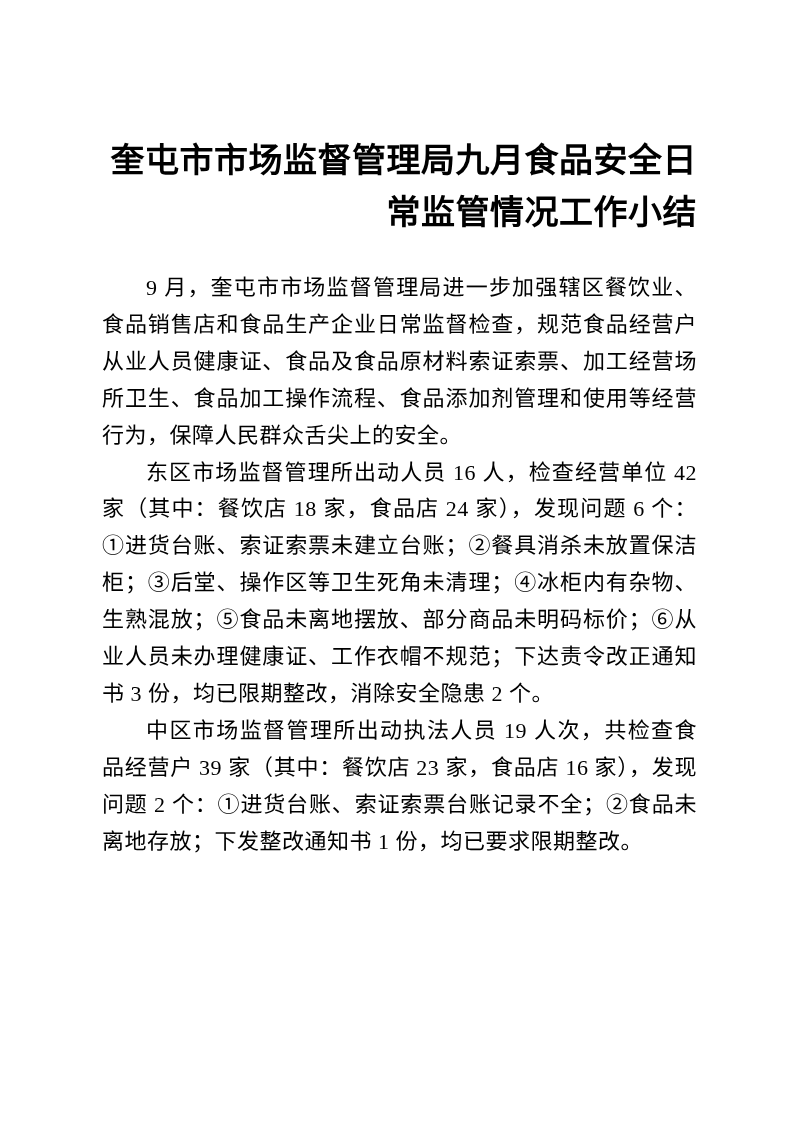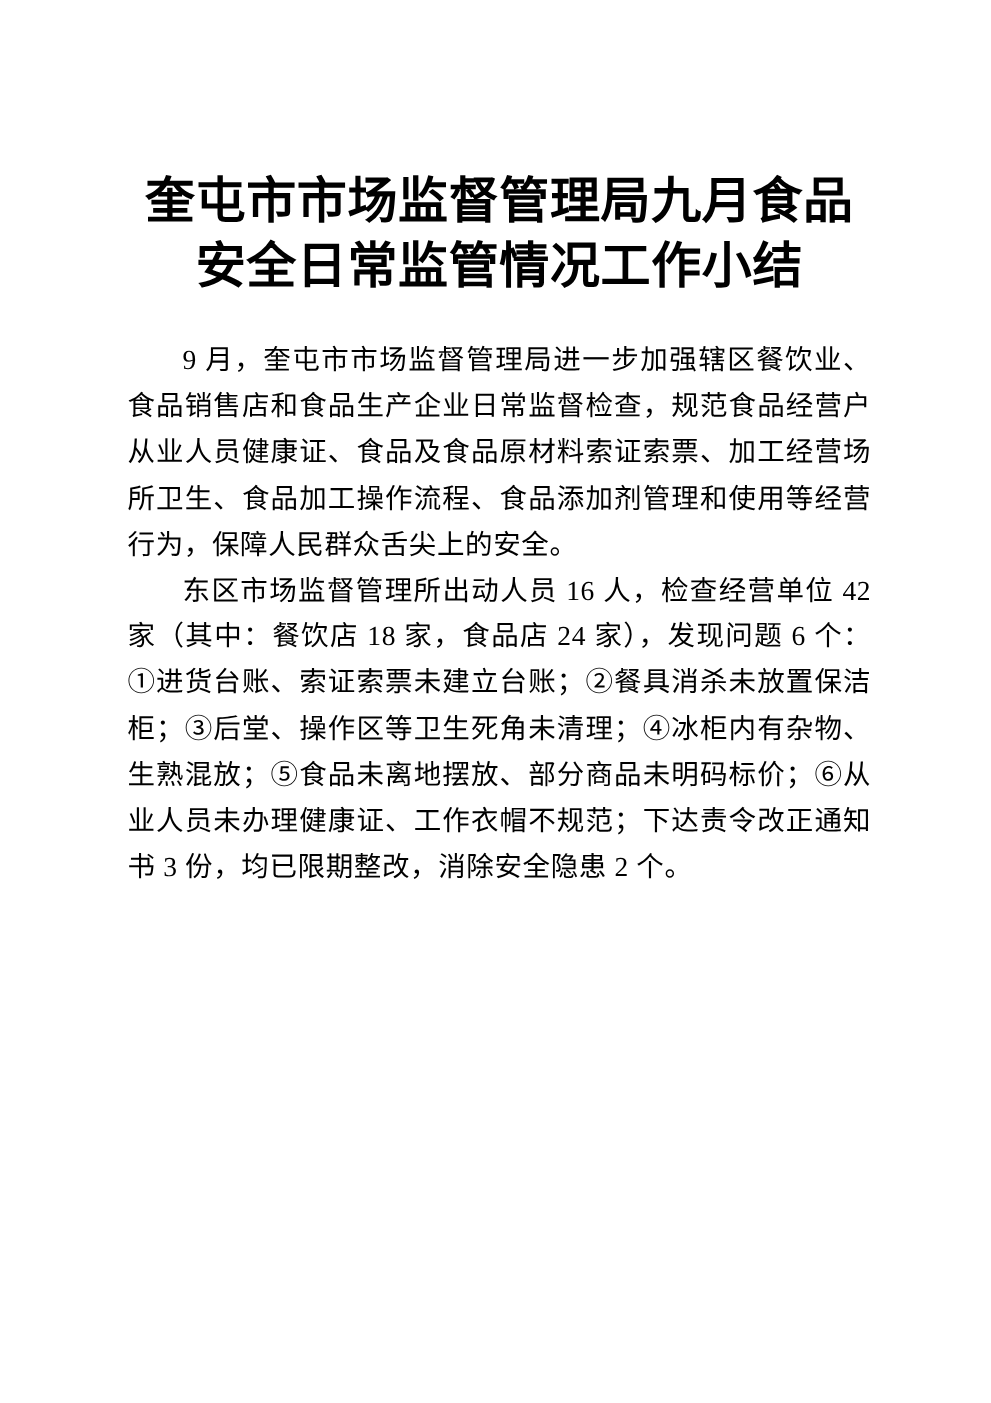--- a/index.html
+++ b/index.html
@@ -18,24 +18,24 @@
     color: #000000;
   }
   .content {
     position: absolute;
     left: 102px;
     top: 0;
     width: 595px;
   }
   .doc-title {
     margin: 135px 0 0 0;
-    font-size: 40px;
+    font-size: 34px;
     line-height: 52px;
     font-weight: bold;
-    text-align: center;
+    text-align: right;
     letter-spacing: 0.5px;
   }
   .doc-body {
     margin-top: 31px;
   }
   .doc-body p {
     margin: 0;
     font-size: 22px;
     line-height: 36.9px;
     text-indent: 2em;
@@ -47,15 +47,16 @@
 </style>
 </head>
 <body>
 
 <div class="page">
   <div class="content">
     <h1 class="doc-title">奎屯市市场监督管理局九月食品安全日常监管情况工作小结</h1>
     <div class="doc-body">
       <p>9 月，奎屯市市场监督管理局进一步加强辖区餐饮业、食品销售店和食品生产企业日常监督检查，规范食品经营户从业人员健康证、食品及食品原材料索证索票、加工经营场所卫生、食品加工操作流程、食品添加剂管理和使用等经营行为，保障人民群众舌尖上的安全。</p>
       <p>东区市场监督管理所出动人员 16 人，检查经营单位 42 家（其中：餐饮店 18 家，食品店 24 家），发现问题 6 个：①进货台账、索证索票未建立台账；②餐具消杀未放置保洁柜；③后堂、操作区等卫生死角未清理；④冰柜内有杂物、生熟混放；⑤食品未离地摆放、部分商品未明码标价；⑥从业人员未办理健康证、工作衣帽不规范；下达责令改正通知书 3 份，均已限期整改，消除安全隐患 2 个。</p>
+      <p>中区市场监督管理所出动执法人员 19 人次，共检查食品经营户 39 家（其中：餐饮店 23 家，食品店 16 家），发现问题 2 个：①进货台账、索证索票台账记录不全；②食品未离地存放；下发整改通知书 1 份，均已要求限期整改。</p>
     </div>
   </div>
 </div>
 
 </body></html>

